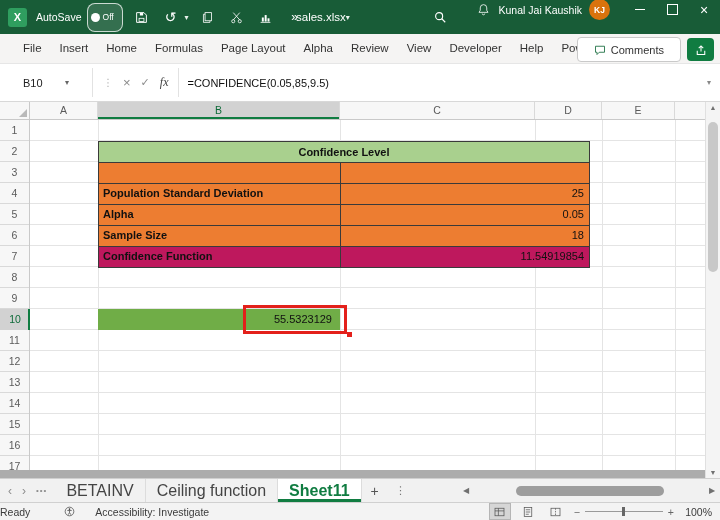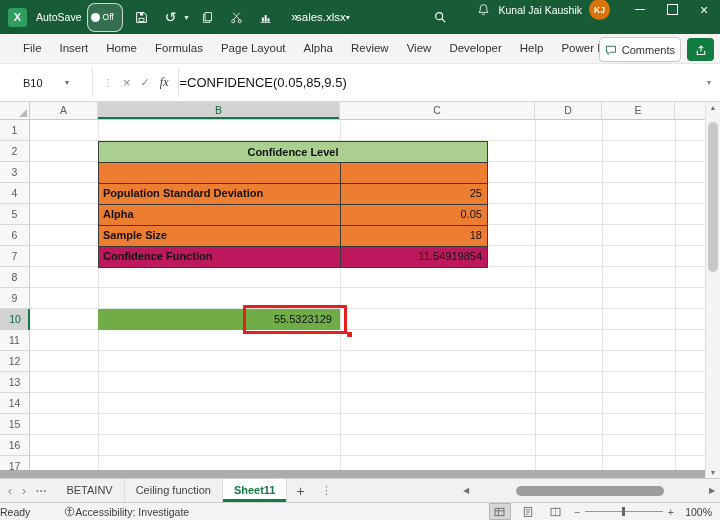--- a/index.html
+++ b/index.html
@@ -28,35 +28,35 @@
   .min-glyph{display:block;width:10px;border-top:1px solid #fff}
   .max-glyph{display:block;width:9px;height:9px;border:1px solid #fff}
   .close-glyph{font-size:14px;line-height:1}
 
   
   .ribbonrow{position:absolute;left:0;top:34px;width:720px;height:30px;background:#f5f4f3;
              border-bottom:1px solid #e6e6e6;display:flex;align-items:center;box-sizing:border-box;padding-left:14px}
   .rtab{padding:0 9px;line-height:29px;font-size:11.5px;color:#333;white-space:nowrap}
   .ribbon-right{position:absolute;right:6px;top:37px;display:flex;align-items:center;gap:6px}
   .comments-btn{display:flex;align-items:center;gap:5px;background:#fff;border:1px solid #c9c9c9;border-radius:4px;
-                height:23px;padding:0 5px;font-size:11px;color:#333}
+                height:23px;padding:0 16px;font-size:11px;color:#333}
   .share-btn{width:27px;height:23px;background:#107C41;border-radius:4px;display:flex;align-items:center;justify-content:center}
 
   
   .formulabar{position:absolute;left:0;top:64px;width:720px;height:38px;background:#fff;
               border-bottom:1px solid #d8d8d8;display:flex;align-items:stretch;box-sizing:border-box}
   .namebox{width:92px;display:flex;align-items:center;justify-content:space-between;padding:0 23px;box-sizing:border-box}
   .nb-caret{color:#666;font-size:8px}
   .fbar-sep{width:1px;background:#e2e2e2;margin:4px 0}
   .fx-group{display:flex;align-items:center;gap:10px;padding:0 10px;color:#8a8a8a}
   .fx-dots{font-size:10px;color:#b0b0b0}
   .fx-x{font-size:13px}
   .fx-check{font-size:11px}
   .fx-fx{font-style:italic;font-family:"Liberation Serif",serif;color:#444;font-size:12px}
-  .formula-input{flex:1;display:flex;align-items:center;font-size:13px;color:#111}
+  .formula-input{flex:1;display:flex;align-items:center;padding-left:8px;font-size:11px;color:#111}
   .fb-expand{width:22px;display:flex;align-items:center;justify-content:center;color:#888;font-size:8px}
 
   
   .colheads{position:absolute;left:0;top:102px;width:705px;height:18px;background:#f7f7f7;
             border-bottom:1px solid #c9c9c9;box-sizing:border-box}
   .ch{position:absolute;top:0;height:17px;line-height:17px;text-align:center;color:#5a5a5a;font-size:10.5px;
       border-right:1px solid #d9d9d9;box-sizing:border-box}
   .ch.sel{background:#d2d2d2;box-shadow:inset 0 -2px 0 #107C41;color:#0E6B39}
   .corner{position:absolute;left:0;top:0;width:30px;height:17px;border-right:1px solid #c9c9c9;box-sizing:border-box}
   .corner::after{content:"";position:absolute;right:2px;bottom:2px;border-left:8px solid transparent;border-bottom:8px solid #b9b9b9}
@@ -64,21 +64,21 @@
   
   .grid{position:absolute;left:0;top:120px;width:705px;height:350px;background:#fff;overflow:hidden;
         background-image:repeating-linear-gradient(to bottom,transparent 0,transparent 20px,#e4e4e4 20px,#e4e4e4 21px)}
   .vline{position:absolute;top:0;height:350px;width:1px;background:#e4e4e4}
   .gutter{position:absolute;left:0;top:0;width:30px;height:350px;background:#f7f7f7;border-right:1px solid #c9c9c9;box-sizing:border-box;
         background-image:repeating-linear-gradient(to bottom,transparent 0,transparent 20px,#d9d9d9 20px,#d9d9d9 21px)}
   .rn{position:absolute;left:0;width:29px;height:21px;line-height:21px;text-align:center;color:#5a5a5a;font-size:10.5px}
   .rn.sel{background:#d2d2d2;box-shadow:inset -2px 0 0 #107C41;color:#0E6B39;width:30px}
 
   
-  .xl-table{position:absolute;left:98px;top:21px;width:390px;border:1px solid #3a3a3a;background:#ED7D31;box-sizing:border-box}
+  .xl-table{position:absolute;left:98px;top:21px;width:492px;border:1px solid #3a3a3a;background:#ED7D31;box-sizing:border-box}
   .t-head{height:20px;line-height:20px;text-align:center;font-weight:bold;background:#A9D08E;color:#111;font-size:11px}
   .trow{display:flex;height:21px;border-top:1px solid #3a3a3a;box-sizing:border-box}
   .tl{width:242px;border-right:1px solid #3a3a3a;box-sizing:border-box;font-weight:bold;padding:0 4px;line-height:19px;color:#111}
   .tv{flex:1;text-align:right;padding:0 5px;line-height:19px;color:#111}
   .trow.blue{background:#be185d}
 
   
   .b10{position:absolute;left:98px;top:189px;width:242px;height:21px;background:#70AD47;
        text-align:right;line-height:21px;padding-right:8px;box-sizing:border-box;color:#111;font-size:11px}
   .redbox{position:absolute;left:243px;top:185px;width:104px;height:29px;border:3px solid #E3201B;box-sizing:border-box}
@@ -89,34 +89,34 @@
   
   .vscroll{position:absolute;right:0;top:102px;width:15px;height:376px;background:#f4f4f4;border-left:1px solid #e0e0e0;box-sizing:border-box}
   .vs-up{position:absolute;top:2px;left:0;width:14px;text-align:center;font-size:7px;color:#707070}
   .vs-thumb{position:absolute;top:20px;left:2px;width:10px;height:150px;background:#c8c8c8;border-radius:5px}
   .vs-down{position:absolute;bottom:2px;left:0;width:14px;text-align:center;font-size:7px;color:#707070}
 
   
   .tabbar{position:absolute;left:0;top:478px;width:720px;height:24px;background:#f1f1f1;border-top:1px solid #cfcfcf;
           display:flex;align-items:stretch;box-sizing:border-box}
   .tnav{display:flex;align-items:center;gap:10px;padding:0 8px;color:#8d8d8d;font-size:12px}
-  .stab{padding:0 11px;line-height:23px;color:#444;border-right:1px solid #dcdcdc;font-size:11px;white-space:nowrap}
+  .stab{padding:0 11px;line-height:23px;color:#444;border-right:1px solid #dcdcdc;font-size:16px;white-space:nowrap}
   .stab.active{background:#fff;color:#107C41;font-weight:bold;box-shadow:inset 0 -3px 0 #107C41;border-right:1px solid #dcdcdc}
   .addsheet{width:26px;display:flex;align-items:center;justify-content:center;color:#555;font-size:14px}
   .tab-kebab{width:26px;display:flex;align-items:center;justify-content:center;color:#777}
   .hscroll{margin-left:auto;width:262px;display:flex;align-items:center;position:relative}
   .hs-btn{width:16px;text-align:center;color:#707070;font-size:8px}
   .hs-track{flex:1;height:100%;position:relative}
   .hs-thumb{position:absolute;left:42px;top:7px;width:148px;height:10px;background:#9d9d9d;border-radius:5px}
 
   
   .statusbar{position:absolute;left:0;top:502px;width:720px;height:18px;background:#f3f3f3;border-top:1px solid #d0d0d0;
              display:flex;align-items:center;box-sizing:border-box;font-size:10.5px;color:#3b3b3b}
   .sb-ready{margin-left:0}
-  .sb-acc{display:flex;align-items:center;gap:0;margin-left:34px}
+  .sb-acc{display:flex;align-items:center;gap:20px;margin-left:34px}
   .sb-right{margin-left:auto;display:flex;align-items:center;gap:8px;margin-right:8px}
   .viewbtn{width:20px;height:15px;display:flex;align-items:center;justify-content:center}
   .viewbtn.active{background:#d6d6d6;outline:1px solid #b5b5b5}
   .zslider{display:flex;align-items:center;gap:5px;color:#666}
   .ztrack{width:78px;height:1px;background:#9a9a9a;position:relative}
   .zknob{position:absolute;left:37px;top:-4px;width:3px;height:9px;background:#666}
   .zoomtxt{min-width:30px;text-align:right;color:#3b3b3b}
 </style>
 </head>
 <body>

